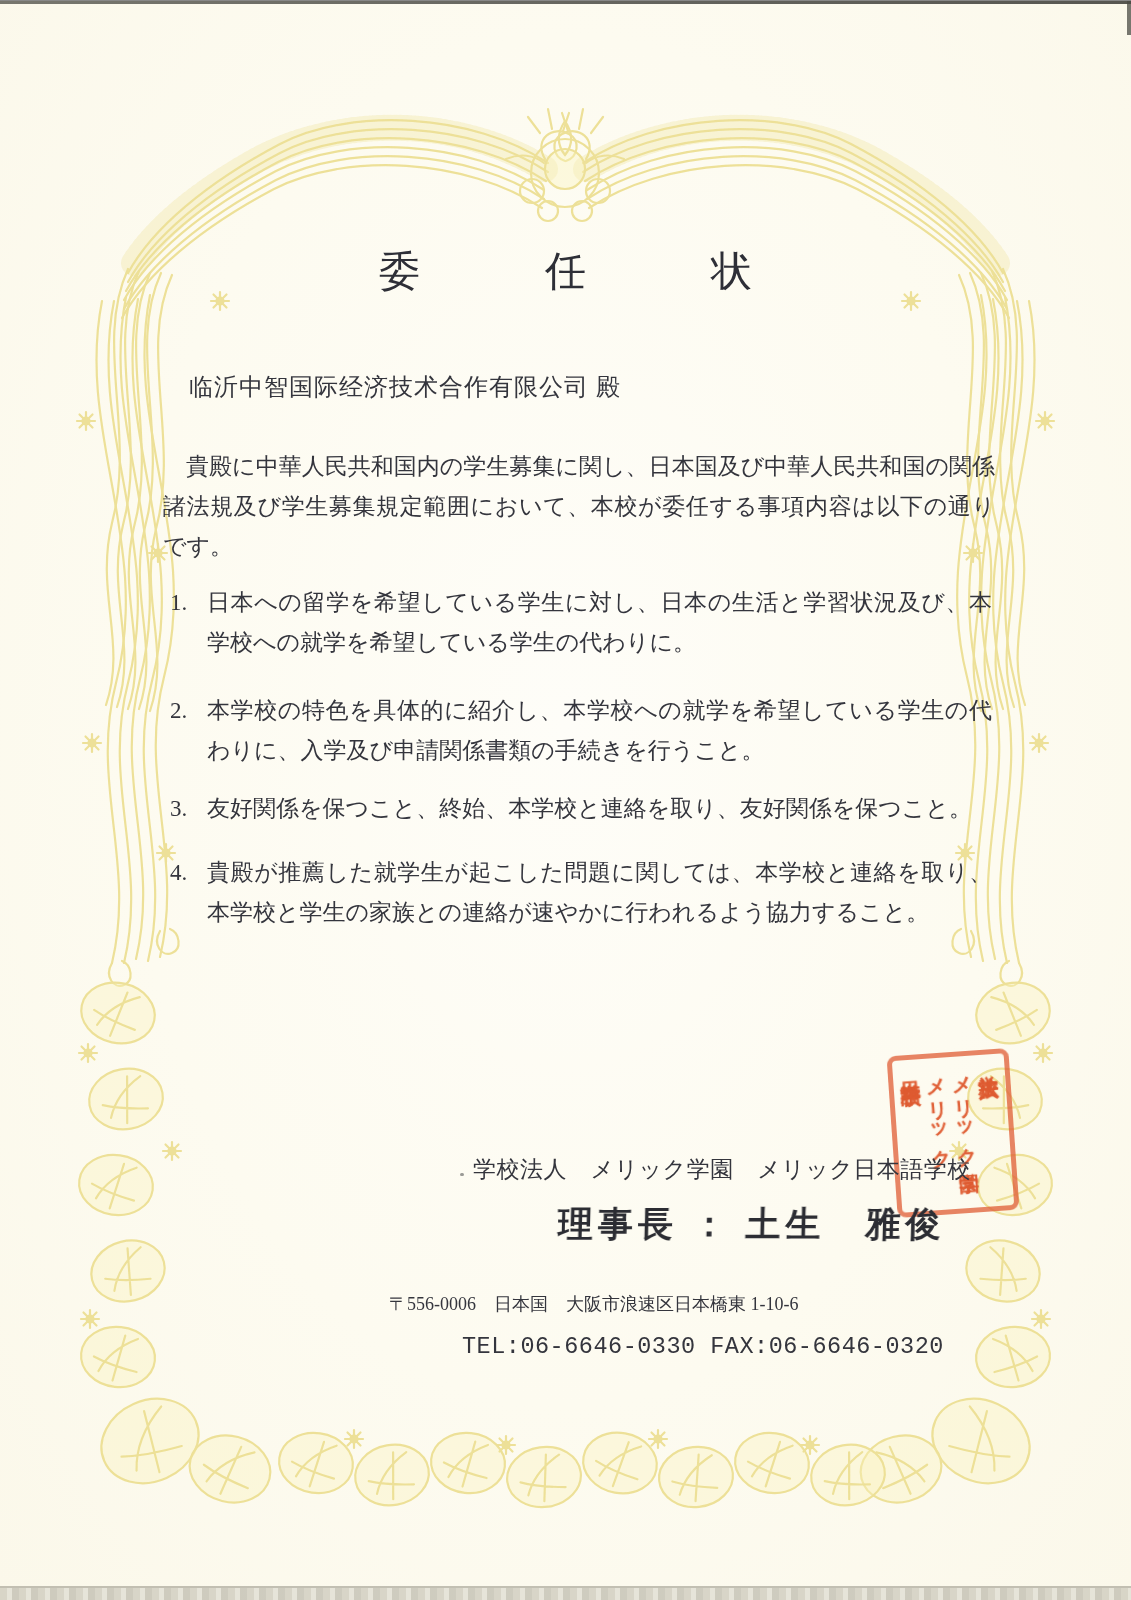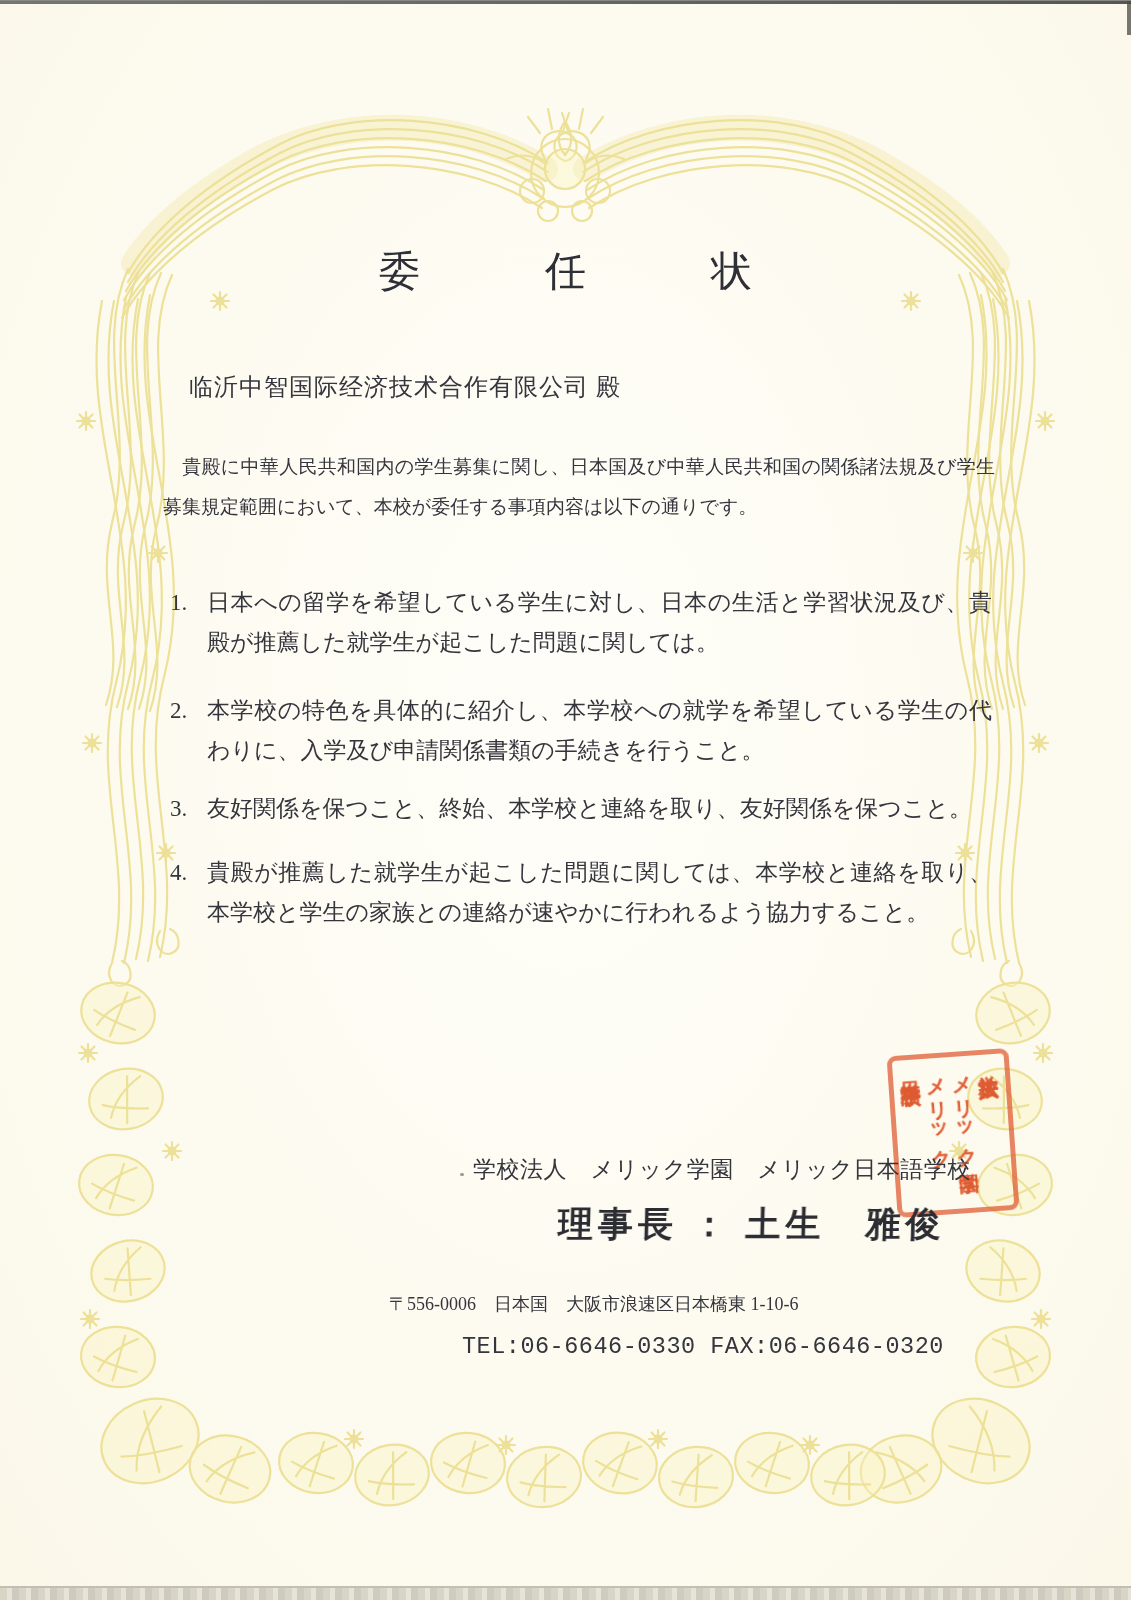--- a/index.html
+++ b/index.html
@@ -23,21 +23,21 @@
   
   svg.frame{position:absolute;left:0;top:0;width:1131px;height:1600px;}
   svg.frame *{vector-effect:non-scaling-stroke;}
   
   .abs{position:absolute;white-space:nowrap;}
   .title{top:243px;left:0;width:100%;text-align:center;
     font-size:41px;letter-spacing:42px;padding-left:42px;box-sizing:border-box;
     color:#2e2f37;font-weight:500;}
   .addressee{top:370px;left:189px;font-size:24px;letter-spacing:1px;}
   .intro{position:absolute;top:446px;left:163px;width:832px;
-    font-size:19px;line-height:40px;text-align:justify;white-space:normal;}
+    font-size:23px;line-height:40px;text-align:justify;white-space:normal;}
   .item{position:absolute;left:170px;width:822px;display:flex;
     font-size:23px;line-height:40px;}
   .item .num{width:37px;flex:0 0 37px;}
   .item .txt{flex:1;text-align:justify;}
   .item1{top:582px;} .item2{top:690px;} .item3{top:788px;} .item4{top:852px;}
   .date{top:995px;left:703px;font-size:25px;letter-spacing:2px;}
   .school-line{top:1153px;left:473px;font-size:23px;letter-spacing:.5px;}
   .school-dot{position:absolute;top:1172px;left:460px;width:4px;height:3px;background:#9a9a96;border-radius:2px;}
   .president{top:1200px;left:558px;font-size:35px;font-weight:bold;letter-spacing:5px;
     color:#2c2d33;transform:skewX(-1.5deg);}
@@ -163,21 +163,21 @@
   <div class="scan-bottom"></div>
 
   <div class="abs title">委　任　状</div>
 
   <div class="abs addressee">临沂中智国际经济技术合作有限公司 殿</div>
 
   <div class="intro">　貴殿に中華人民共和国内の学生募集に関し、日本国及び中華人民共和国の関係諸法規及び学生募集規定範囲において、本校が委任する事項内容は以下の通りです。</div>
 
   <div class="item item1">
     <span class="num">1.</span>
-    <span class="txt">日本への留学を希望している学生に対し、日本の生活と学習状況及び、貴殿が推薦した就学生が起こした問題に関しては。</span>
+    <span class="txt">日本への留学を希望している学生に対し、日本の生活と学習状況及び、本学校への就学を希望している学生の代わりに。</span>
   </div>
   <div class="item item2">
     <span class="num">2.</span>
     <span class="txt">本学校の特色を具体的に紹介し、本学校への就学を希望している学生の代わりに、入学及び申請関係書類の手続きを行うこと。</span>
   </div>
   <div class="item item3">
     <span class="num">3.</span>
     <span class="txt">友好関係を保つこと、終始、本学校と連絡を取り、友好関係を保つこと。</span>
   </div>
   <div class="item item4">

